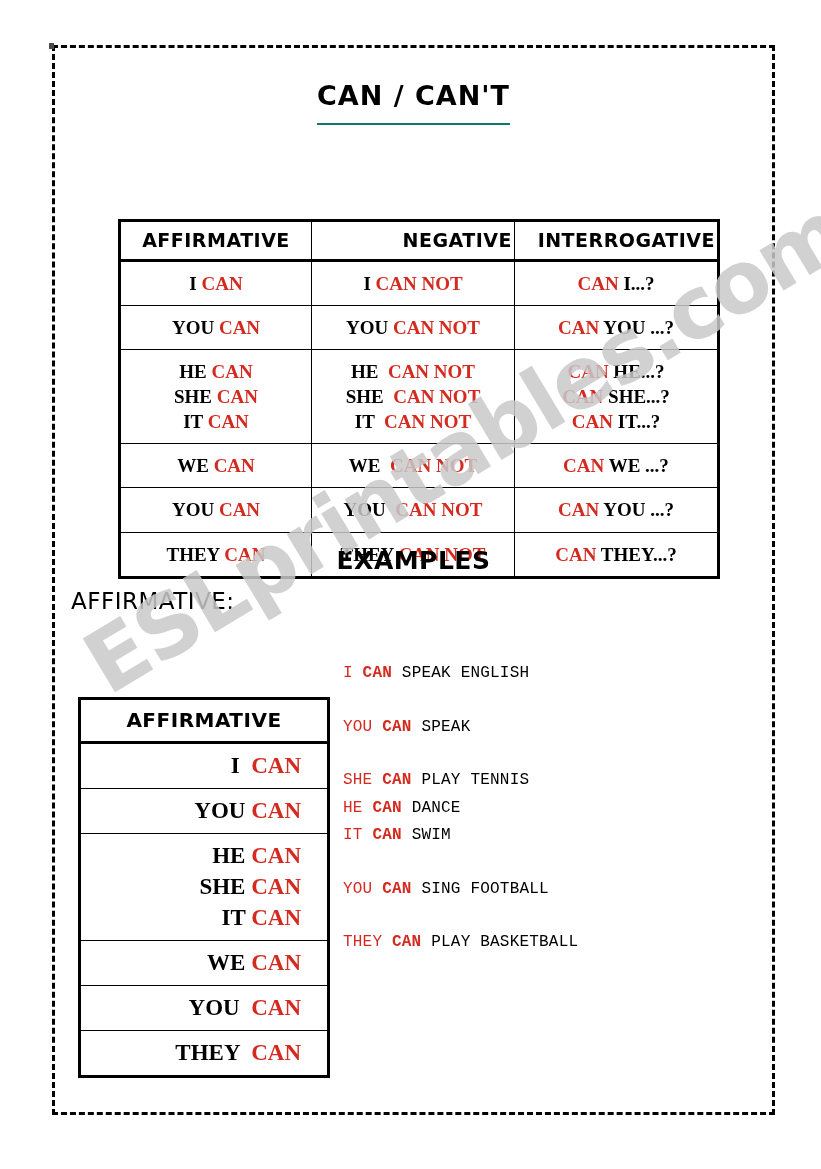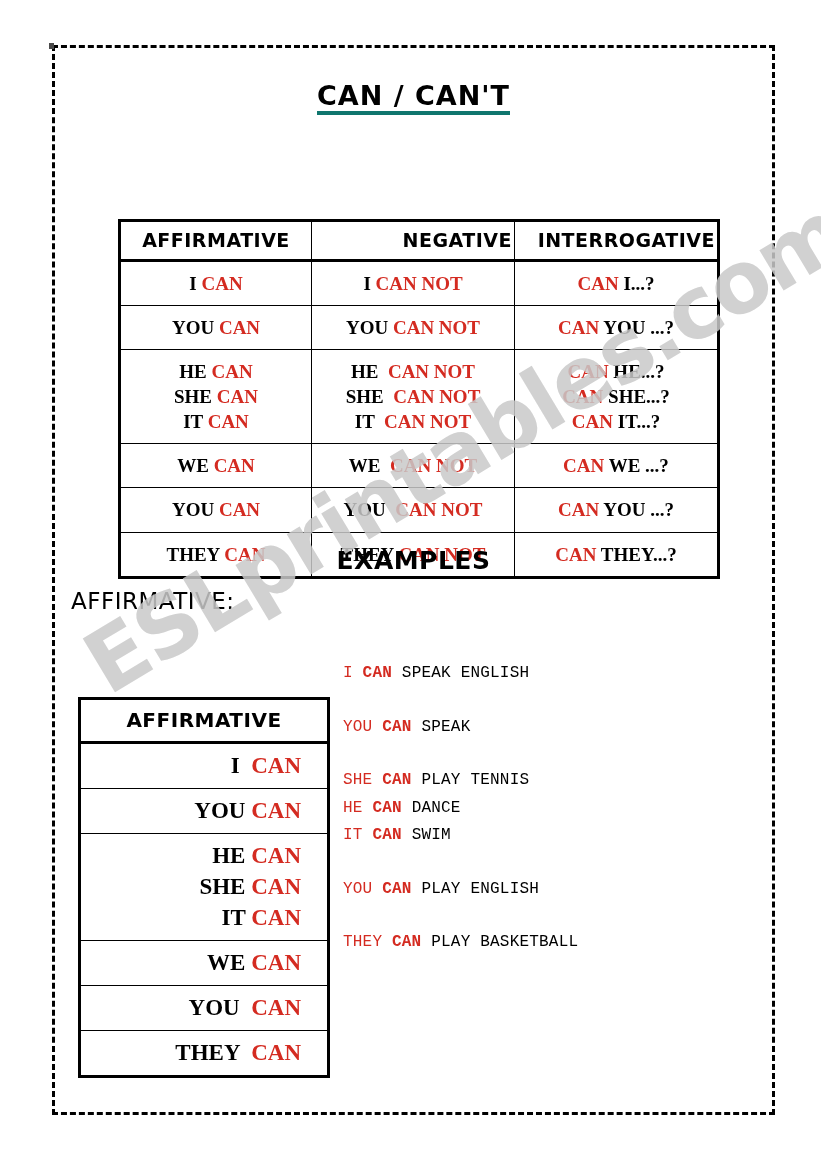--- a/index.html
+++ b/index.html
@@ -63,22 +63,22 @@
     left: 52px;
     top: 80px;
     width: 723px;
     text-align: center;
     font-size: 27px;
     letter-spacing: 1px;
     color: #000000;
     z-index: 3;
   }
   #title span.ul {
-    border-bottom: 4px solid #0f766e;
-    padding-bottom: 0;
+    border-bottom: 2px solid #0f766e;
+    padding-bottom: 12px;
   }
 
   #examples-heading {
     position: absolute;
     left: 52px;
     top: 546px;
     width: 723px;
     text-align: center;
     font-size: 25px;
     letter-spacing: 0.5px;
@@ -314,20 +314,20 @@
       </div>
       <div class="ex-group">
         <div class="ex-line"><span class="subj">YOU </span><span class="can">CAN </span><span class="verb">SPEAK</span></div>
       </div>
       <div class="ex-group">
         <div class="ex-line"><span class="subj">SHE </span><span class="can">CAN </span><span class="verb">PLAY TENNIS</span></div>
         <div class="ex-line"><span class="subj">HE </span><span class="can">CAN </span><span class="verb">DANCE</span></div>
         <div class="ex-line"><span class="subj">IT </span><span class="can">CAN </span><span class="verb">SWIM</span></div>
       </div>
       <div class="ex-group">
-        <div class="ex-line"><span class="subj">YOU </span><span class="can">CAN </span><span class="verb">PLAY ENGLISH</span></div>
+        <div class="ex-line"><span class="subj">YOU </span><span class="can">CAN </span><span class="verb">SING FOOTBALL</span></div>
       </div>
       <div class="ex-group">
         <div class="ex-line"><span class="subj">THEY </span><span class="can">CAN </span><span class="verb">PLAY BASKETBALL</span></div>
       </div>
     </div>
 
 </div>
 
 </body></html>

